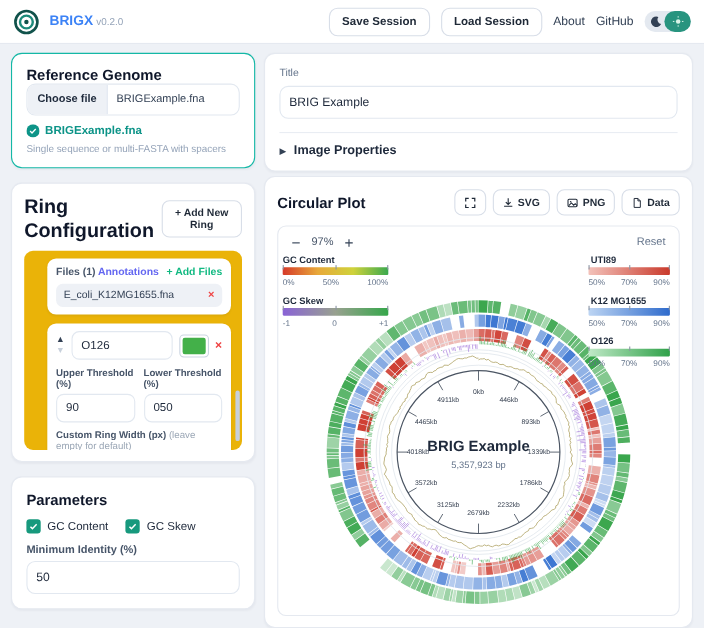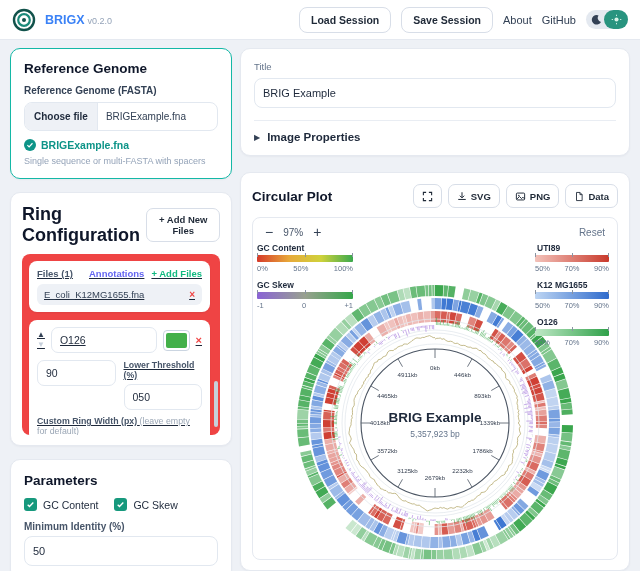--- a/index.html
+++ b/index.html
@@ -16,39 +16,39 @@
   .hdr-right { margin-left:auto; display:flex; align-items:center; gap:10px; }
   .btn { background:#fff; border:1px solid #d8dee8; border-radius:8px; font-size:10.5px; font-weight:bold; color:#1f2937; padding:6px 11px; cursor:pointer; font-family:inherit; }
   .hdr-link { font-size:11px; color:#334155; cursor:pointer; }
   .toggle { width:42px; height:19px; background:#e4e9f0; border-radius:10px; display:flex; align-items:center; cursor:pointer; position:relative; }
   .toggle .moon { width:20px; display:flex; justify-content:center; }
   .toggle .sun-seg { position:absolute; right:0; width:24px; height:19px; background:#28947f; border-radius:10px; display:flex; align-items:center; justify-content:center; }
 
   
   .main { display:flex; gap:8px; padding:8px 10px; height:539px; }
   .col-l { width:222px; flex:none; display:flex; flex-direction:column; gap:13px; }
-  .col-r { flex:1; display:flex; flex-direction:column; gap:16px; min-width:0; }
+  .col-r { flex:1; display:flex; flex-direction:column; gap:4px; min-width:0; }
   .card { background:#fff; border:1px solid #e5e9f0; border-radius:10px; box-shadow:0 1px 2px rgba(15,23,42,.04); }
 
   
   .ref-card { border:1.5px solid #14b8a6; padding:12px 13px; }
   .sec-title { font-size:13.5px; font-weight:bold; color:#0f172a; }
   .fld-label { font-size:10px; font-weight:bold; color:#334155; margin:9px 0 6px; }
   .file-input { display:flex; align-items:center; border:1px solid #e2e8f0; border-radius:8px; overflow:hidden; height:29px; background:#fff; cursor:pointer; }
   .choose { background:#eef1f6; border-right:1px solid #e2e8f0; font-size:10px; font-weight:bold; color:#1e293b; padding:0 9px; height:100%; display:flex; align-items:center; }
   .file-name { font-size:10px; color:#334155; padding:0 8px; }
   .uploaded { display:flex; align-items:center; gap:5px; margin-top:8px; font-size:10.5px; color:#0d9488; font-weight:bold; }
   .hint { font-size:9px; color:#94a3b8; margin-top:5px; }
 
   
   .ring-card { padding:11px 11px 10px; height:254px; display:flex; flex-direction:column; }
   .ring-head { display:flex; align-items:center; justify-content:space-between; margin-bottom:8px; }
   .ring-head .sec-title { font-size:18px; }
   .btn-sm { background:#fff; border:1px solid #d8dee8; border-radius:7px; font-size:9.5px; font-weight:bold; color:#1f2937; padding:5px 8px; cursor:pointer; font-family:inherit; }
-  .ring-list { background:#ef4444; border-radius:8px; padding:7px 10px 7px 7px; flex:1; overflow:hidden; position:relative;text-decoration:underline; }
+  .ring-list { background:#eab308; border-radius:8px; padding:7px 10px 7px 21px; flex:1; overflow:hidden; position:relative; }
   .scroll-thumb { position:absolute; right:2px; bottom:8px; width:4px; height:46px; background:#c7d0db; border-radius:2px; }
   .subcard { background:#fff; border-radius:8px; box-shadow:0 1px 2px rgba(15,23,42,.07); padding:7px 8px; }
   .files-row { display:flex; align-items:center; font-size:9.5px; margin-bottom:5px; }
   .files-label { color:#475569; font-weight:bold; }
   .link-annot { margin-left:auto; color:#6366f1; font-weight:bold; cursor:pointer; }
   .link-add { margin-left:7px; color:#10b981; font-weight:bold; cursor:pointer; }
   .chip { background:#eef1f6; border-radius:6px; height:21px; display:flex; align-items:center; padding:0 7px; font-size:9.5px; color:#334155; }
   .chip .x { margin-left:auto; color:#ef4444; font-weight:bold; font-size:10px; cursor:pointer; }
   .ring-item { margin-top:8px; }
   .ring-row1 { display:flex; align-items:center; gap:6px; margin-bottom:7px; }
@@ -109,22 +109,22 @@
 <div class="hdr">
   <svg class="logo" viewBox="0 0 24 24">
     <circle cx="12" cy="12" r="10" fill="none" stroke="#11524b" stroke-width="2.4"></circle>
     <circle cx="12" cy="12" r="5.8" fill="none" stroke="#1b8a7a" stroke-width="2.2"></circle>
     <circle cx="12" cy="12" r="2" fill="#11524b"></circle>
   </svg>
   <div class="hdr-titles">
     <div><span class="hdr-title">BRIGX</span><span class="hdr-ver">v0.2.0</span></div>
   </div>
   <div class="hdr-right">
+    <button class="btn">Save Session</button>
     <button class="btn">Load Session</button>
-    <button class="btn">Save Session</button>
     <span class="hdr-link">About</span>
     <span class="hdr-link">GitHub</span>
     <div class="toggle">
       <span class="moon">
         <svg width="11" height="11" viewBox="0 0 16 16">
             <path d="M11 2a7 7 0 1 0 3.5 9.5A6 6 0 0 1 11 2z" fill="#334155"></path>
           </svg>
       </span>
       <span class="sun-seg">
         <svg width="11" height="11" viewBox="0 0 16 16">
@@ -140,39 +140,38 @@
     </div>
   </div>
 </div>
 
 <div class="main">
 
   <div class="col-l">
 
     <div class="card ref-card">
       <div class="sec-title">Reference Genome</div>
-      <div class="fld-label">Reference Genome (FASTA)</div>
       <div class="file-input">
         <span class="choose">Choose file</span>
         <span class="file-name">BRIGExample.fna</span>
       </div>
       <div class="uploaded">
         <svg width="12" height="12" viewBox="0 0 16 16">
             <circle cx="8" cy="8" r="8" fill="#0d9488"></circle>
             <path d="M4.5 8.2l2.3 2.3 4.5-4.8" stroke="#fff" stroke-width="1.6" fill="none"></path>
           </svg>
         <span>BRIGExample.fna</span>
       </div>
       <div class="hint">Single sequence or multi-FASTA with spacers</div>
     </div>
 
     <div class="card ring-card">
       <div class="ring-head">
         <span class="sec-title">Ring Configuration</span>
-        <button class="btn-sm">+ Add New Files</button>
+        <button class="btn-sm">+ Add New Ring</button>
       </div>
       <div class="ring-list">
         <div class="scroll-thumb"></div>
 
         <div class="subcard">
           <div class="files-row">
             <span class="files-label">Files (1)</span>
             <span class="link-annot">Annotations</span>
             <span class="link-add">+ Add Files</span>
           </div>
@@ -189,20 +188,21 @@
               <span class="arr-dn">▼</span>
             </span>
             <input class="inp ring-name" value="O126" style="">
             <span class="swatch">
                 <div id="swatch-fill" style="background: rgb(67, 176, 73);"></div>
               </span>
             <span class="x-red">×</span>
           </div>
           <div class="two-col">
             <div>
+              <div class="mini-label">Upper Threshold (%)</div>
               <input class="inp" value="90" style="">
             </div>
             <div>
               <div class="mini-label">Lower Threshold (%)</div>
               <input class="inp" value="050" style="">
             </div>
           </div>
           <div class="mb6">
             <div class="mini-label"><span>Custom Ring Width (px)</span> <span class="soft">(leave empty for default)</span></div>
             <input class="inp" placeholder="Use default" style="">

